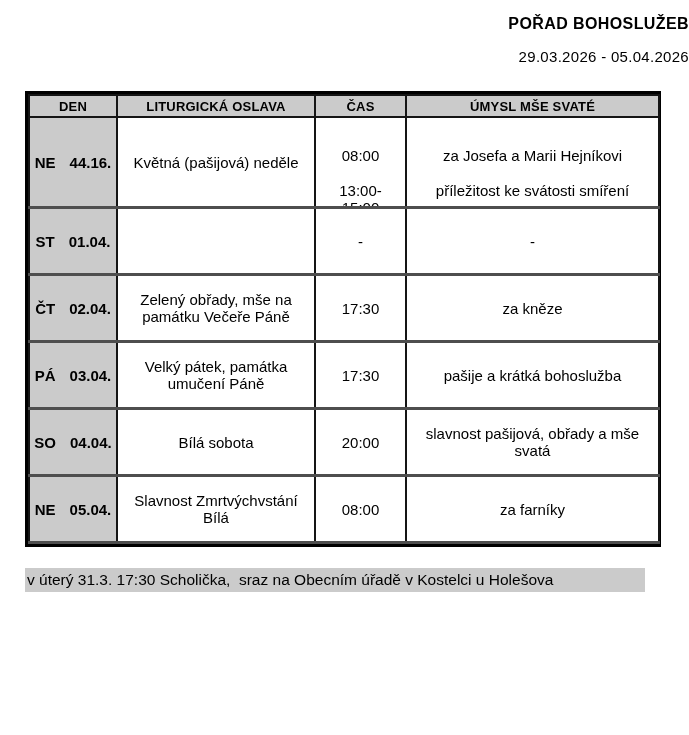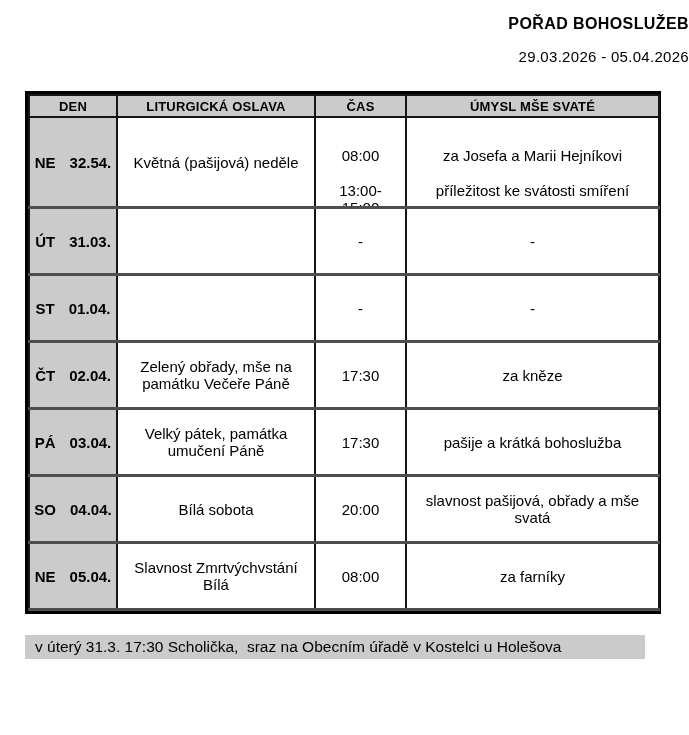--- a/index.html
+++ b/index.html
@@ -96,21 +96,21 @@
   }
   
   .footer-note {
     margin: 21px 0 0 25px;
     width: 620px;
     box-sizing: border-box;
     background: #cbcbcb;
     font-size: 15.5px;
     line-height: 24px;
     height: 24px;
-    padding-left: 10px;
+    padding-left: 2px;
     white-space: pre-wrap;
     overflow: hidden;
   }
 </style>
 </head>
 <body>
 
 <div class="page">
 
   <div class="doc-header">
@@ -132,66 +132,55 @@
           <th>LITURGICKÁ OSLAVA</th>
           <th>ČAS</th>
           <th>ÚMYSL MŠE SVATÉ</th>
         </tr>
       </thead>
       <tbody>
         <tr class="r-tall">
           <td class="day-cell">
             <div class="day-inner">
               <span>NE</span>
-              <span>32.54.</span>
+              <span>44.16.</span>
             </div>
           </td>
           <td class="liturgy-top">Květná (pašijová) neděle</td>
           <td class="stack-cell">
             <div class="stack">
               <div class="line-1">08:00</div>
               <div class="line-2">13:00-15:00</div>
             </div>
           </td>
           <td class="stack-cell">
             <div class="stack">
               <div class="line-1">za Josefa a Marii Hejníkovi</div>
               <div class="line-2">příležitost ke svátosti smíření</div>
             </div>
           </td>
         </tr>
 
 
-        <tr class="r-std">
-          <td class="day-cell">
-            <div class="day-inner">
-              <span>ÚT</span>
-              <span>31.03.</span>
+
+        <tr class="r-std">
+          <td class="day-cell">
+            <div class="day-inner">
+              <span>ST</span>
+              <span>01.04.</span>
             </div>
           </td>
           <td></td>
           <td>-</td>
           <td>-</td>
         </tr>
 
         <tr class="r-std">
           <td class="day-cell">
             <div class="day-inner">
-              <span>ST</span>
-              <span>01.04.</span>
-            </div>
-          </td>
-          <td></td>
-          <td>-</td>
-          <td>-</td>
-        </tr>
-
-        <tr class="r-std">
-          <td class="day-cell">
-            <div class="day-inner">
               <span>ČT</span>
               <span>02.04.</span>
             </div>
           </td>
           <td>Zelený obřady, mše na památku Večeře Páně</td>
           <td>17:30</td>
           <td>za kněze</td>
         </tr>
 
         <tr class="r-std">

